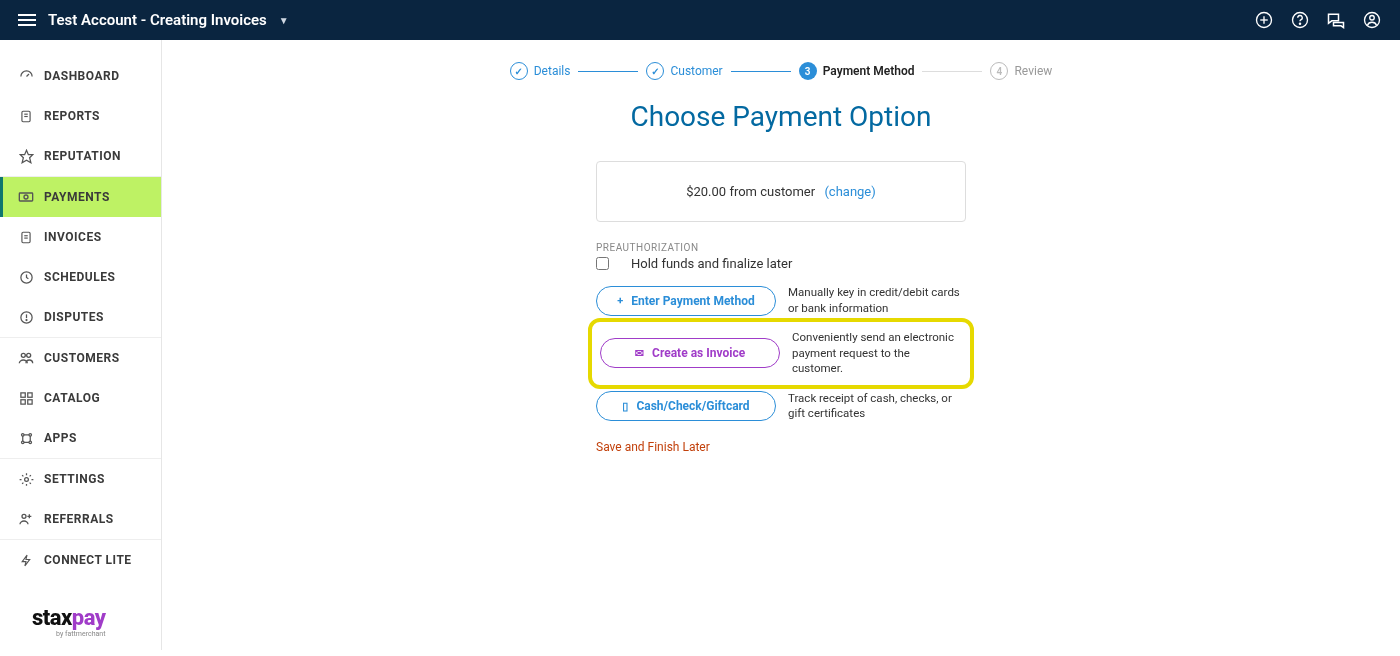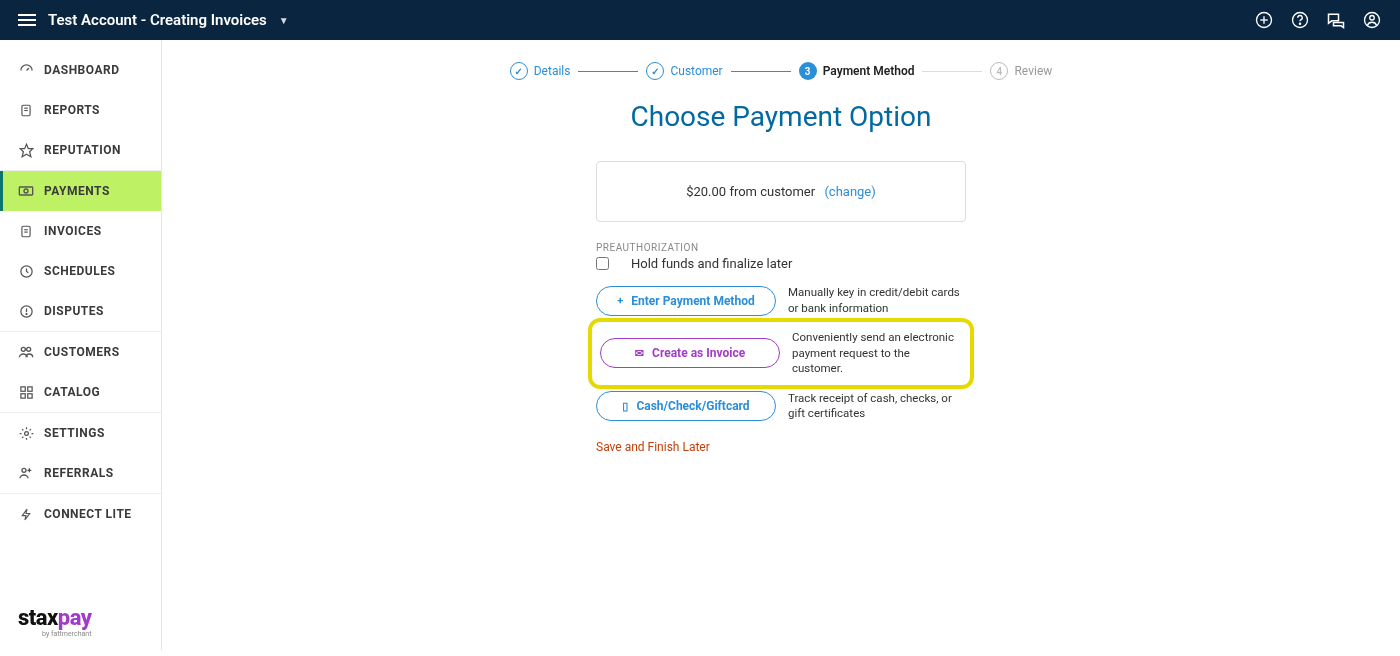--- a/index.html
+++ b/index.html
@@ -5,26 +5,26 @@
 *{box-sizing:border-box;margin:0;padding:0;font-family:-apple-system,BlinkMacSystemFont,"Segoe UI",Roboto,Arial,sans-serif}
 body{width:1400px;height:656px;background:#fff;overflow:hidden;position:relative}
 .topbar{height:40px;background:#0a2540;display:flex;align-items:center;justify-content:space-between;padding:0 18px;color:#fff}
 .topbar-left{display:flex;align-items:center;gap:12px}
 .hamburger{display:flex;flex-direction:column;gap:3px;cursor:pointer}
 .hamburger span{width:18px;height:2px;background:#fff;display:block}
 .account-title{font-size:15px;font-weight:600}
 .topbar-icons{display:flex;gap:16px;align-items:center}
 .topbar-icons .ticon{width:20px;height:20px;display:flex;align-items:center;justify-content:center;cursor:pointer}
 .layout{display:flex;height:610px}
-.sidebar{width:162px;background:#fff;border-right:1px solid #e6e6e6;display:flex;flex-direction:column;padding-top:10px;position:relative}
+.sidebar{width:162px;background:#fff;border-right:1px solid #e6e6e6;display:flex;flex-direction:column;padding-top:16px;position:relative}
 .side-group{border-bottom:1px solid #eee}
 .side-item{display:flex;align-items:center;gap:10px;padding:12px 18px;font-size:12px;font-weight:700;letter-spacing:.5px;color:#3a3a3a;cursor:pointer}
 .side-item.active{background:#bef264;border-left:3px solid #0f766e;padding-left:15px}
 .side-icon{width:16px;height:16px;display:flex;align-items:center;justify-content:center;color:#666}
-.brand{position:absolute;bottom:12px;left:18px;font-weight:800;font-size:22px;letter-spacing:-.5px}
+.brand{position:absolute;bottom:12px;left:32px;font-weight:800;font-size:22px;letter-spacing:-.5px}
 .brand .st{color:#111}
 .brand .pay{color:#a03cc8}
 .brand-sub{font-size:7px;color:#888;font-weight:400;text-align:right;letter-spacing:0}
 .main{flex:1;position:relative;padding:22px 40px}
 .stepper{display:flex;align-items:center;justify-content:center;gap:8px;margin-bottom:20px}
 .step{display:flex;align-items:center;gap:6px;font-size:12px}
 .step-circle{width:18px;height:18px;border-radius:50%;display:flex;align-items:center;justify-content:center;font-size:10px;font-weight:600}
 .step-circle.done{border:1.5px solid #2b8ed8;color:#2b8ed8}
 .step-circle.current{background:#2b8ed8;color:#fff}
 .step-circle.pending{border:1.5px solid #bbb;color:#bbb}
@@ -183,20 +183,32 @@
           <span class="side-icon">
             <svg width="15" height="15" viewBox="0 0 24 24" fill="none" stroke="#555" stroke-width="2">
               <rect x="3" y="3" width="7" height="7"></rect>
               <rect x="14" y="3" width="7" height="7"></rect>
               <rect x="3" y="14" width="7" height="7"></rect>
               <rect x="14" y="14" width="7" height="7"></rect>
             </svg>
           </span>
           <span>CATALOG</span>
         </div>
+      <div class="side-item">
+          <span class="side-icon">
+            <svg width="15" height="15" viewBox="0 0 24 24" fill="none" stroke="#555" stroke-width="2">
+              <circle cx="6" cy="6" r="2"></circle>
+              <circle cx="18" cy="6" r="2"></circle>
+              <circle cx="6" cy="18" r="2"></circle>
+              <circle cx="18" cy="18" r="2"></circle>
+              <path d="M8 6h8M6 8v8M18 8v8M8 18h8"></path>
+            </svg>
+          </span>
+          <span>APPS</span>
+        </div>
     </div>
     <div class="side-group">
       <div class="side-item">
           <span class="side-icon">
             <svg width="15" height="15" viewBox="0 0 24 24" fill="none" stroke="#555" stroke-width="2">
               <circle cx="12" cy="12" r="3"></circle>
               <path d="M12 2v3M12 19v3M4 12H1M23 12h-3M5 5l2 2M17 17l2 2M5 19l2-2M17 7l2-2"></path>
             </svg>
           </span>
           <span>SETTINGS</span>

